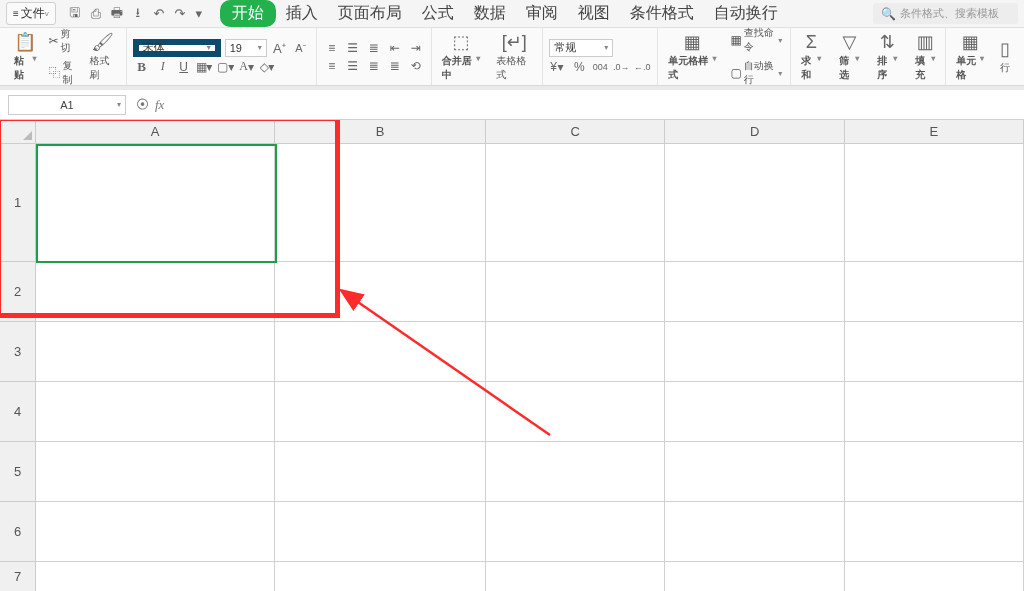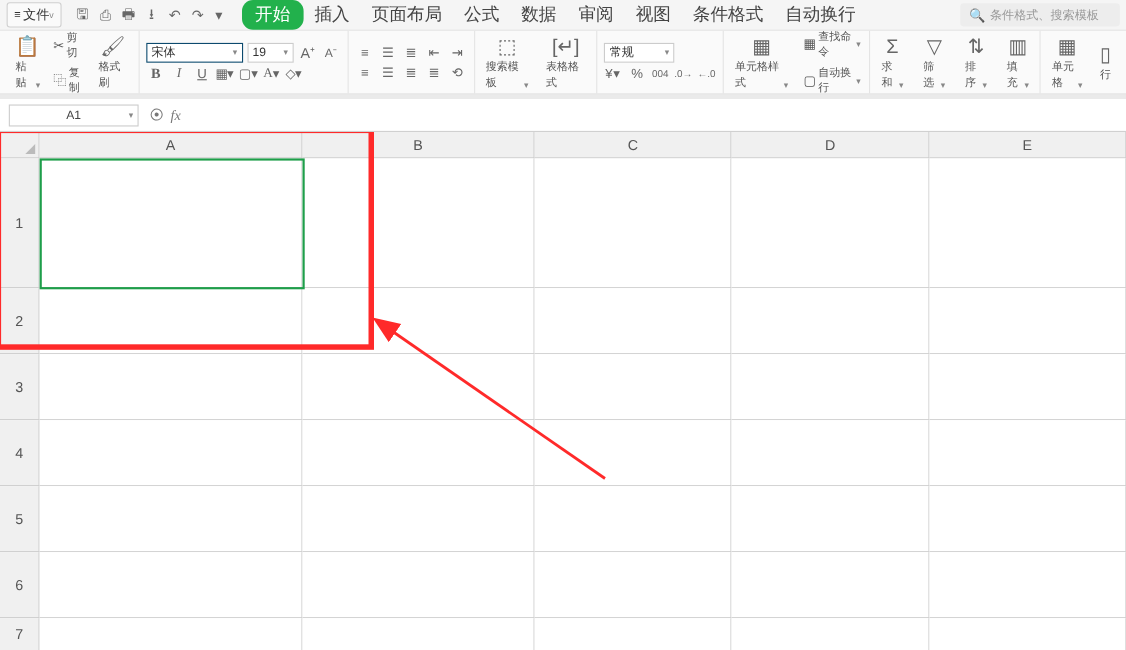--- a/index.html
+++ b/index.html
@@ -20,27 +20,27 @@
 
 .ribbon { height: 58px; background: #fafafa; border-bottom: 1px solid #dadada; display: flex; align-items: stretch; padding: 0 4px; }
 .ribbon-group { display: flex; flex-direction: column; justify-content: center; padding: 4px 6px; border-right: 1px solid #e4e4e4; gap: 2px; }
 .ribbon-group:last-child { border-right: none; }
 .big-btn { display: flex; flex-direction: column; align-items: center; justify-content: center; gap: 1px; padding: 2px 4px; cursor: pointer; }
 .big-btn .icon { font-size: 18px; color: #666; }
 .big-btn .lbl { font-size: 10px; color: #555; }
 .small-row { display: flex; gap: 4px; align-items: center; }
 .small-btn { display: flex; align-items: center; gap: 2px; font-size: 10px; color: #555; cursor: pointer; padding: 1px 2px; }
 .small-btn .icon { font-size: 12px; }
-.font-sel { border: 1px solid #0c4a6e; background: #fff; padding: 1px 4px; height: 18px; font-size: 11px; width: 88px; display: flex; align-items: center; justify-content: space-between; }
+.font-sel { border: 6px solid #0c4a6e; background: #fff; padding: 1px 4px; height: 18px; font-size: 11px; width: 88px; display: flex; align-items: center; justify-content: space-between; }
 .size-sel { border: 1px solid #ccc; background: #fff; padding: 1px 4px; height: 18px; font-size: 11px; width: 42px; display: flex; align-items: center; justify-content: space-between; }
 .mini-icons { display: flex; gap: 3px; }
 .mini-icons span { width: 18px; height: 16px; display: flex; align-items: center; justify-content: center; font-size: 12px; color: #666; cursor: pointer; border: 1px solid transparent; }
 .mini-icons span.b { font-weight: bold; font-family: serif; font-size: 13px; }
 .dd { font-size: 8px; color: #888; margin-left: -2px; }
-.lbl-dd { display: flex; align-items: flex-end; gap: 1px; font-size: 10px; color: #555; cursor: pointer; }
+.lbl-dd { display: flex; align-items: flex-start; gap: 1px; font-size: 10px; color: #555; cursor: pointer; font-weight: bold; }
 .fmt-sel { border: 1px solid #ccc; background: #fff; padding: 1px 4px; height: 18px; font-size: 11px; width: 64px; display: flex; align-items: center; justify-content: space-between; }
 
 
 .sub-bar { height: 4px; background: #eaeaea; }
 .name-bar { height: 30px; border-bottom: 1px solid #d0d0d0; display: flex; align-items: center; padding: 0 6px; gap: 10px; }
 .name-box { border: 1px solid #ccc; background: #fff; height: 20px; width: 118px; display: flex; align-items: center; justify-content: center; position: relative; font-size: 11px; color: #444; margin-left: 2px; }
 .name-box .arrow { position: absolute; right: 4px; font-size: 8px; color: #888; }
 .fx-area { display: flex; align-items: center; gap: 6px; color: #777; font-size: 12px; }
 .fx-area .mag { font-size: 13px; }
 .fx-area .fx { font-style: italic; font-family: serif; font-size: 13px; }
@@ -173,21 +173,21 @@
       <span>≣</span>
       <span>≣</span>
       <span>⟲</span>
     </div>
   </div>
 
   <div class="ribbon-group" style="flex-direction:row; gap:8px;">
     <div class="big-btn">
       <span class="icon">⬚</span>
       <span class="lbl-dd">
-          <span>搜索模板</span>
+          <span>合并居中</span>
           <span class="dd">▾</span>
         </span>
     </div>
     <div class="big-btn">
       <span class="icon">[↵]</span>
       <span class="lbl">表格格式</span>
     </div>
   </div>
 
   <div class="ribbon-group">

